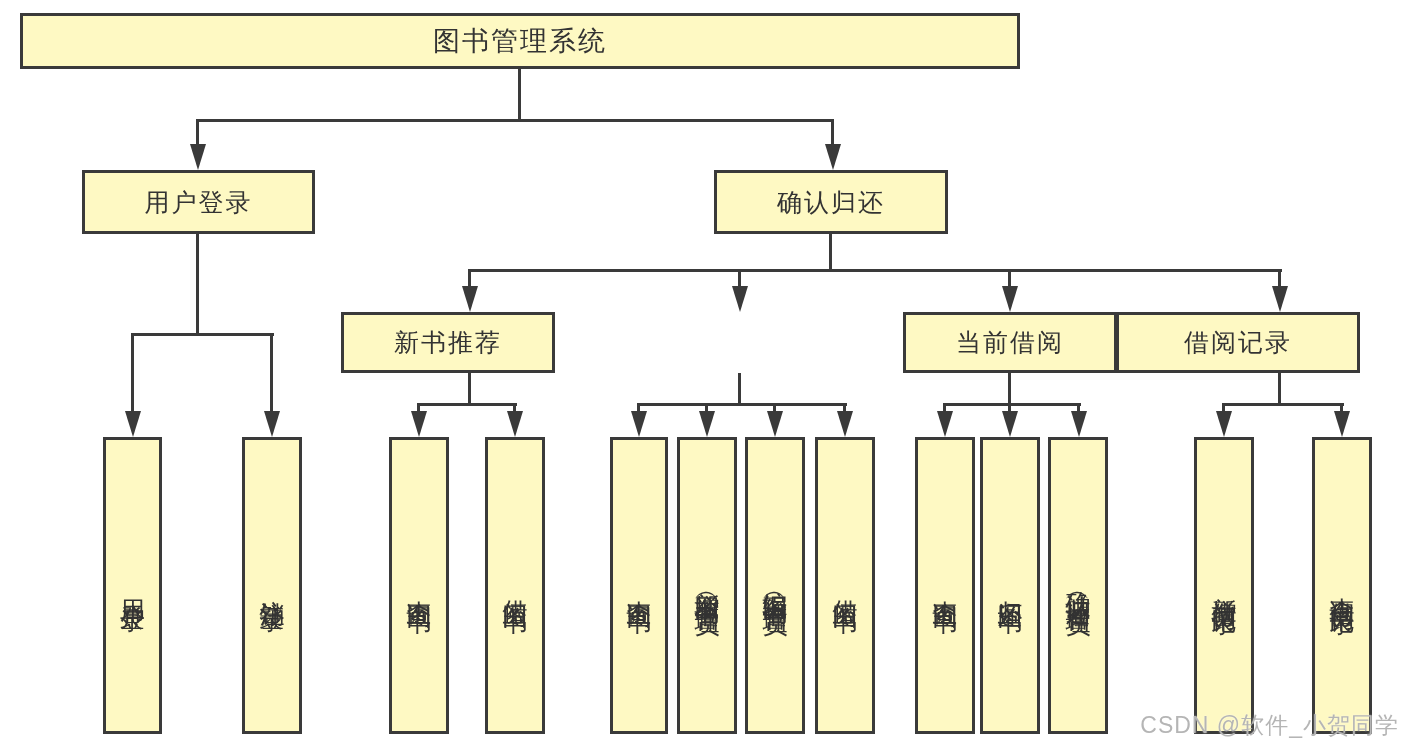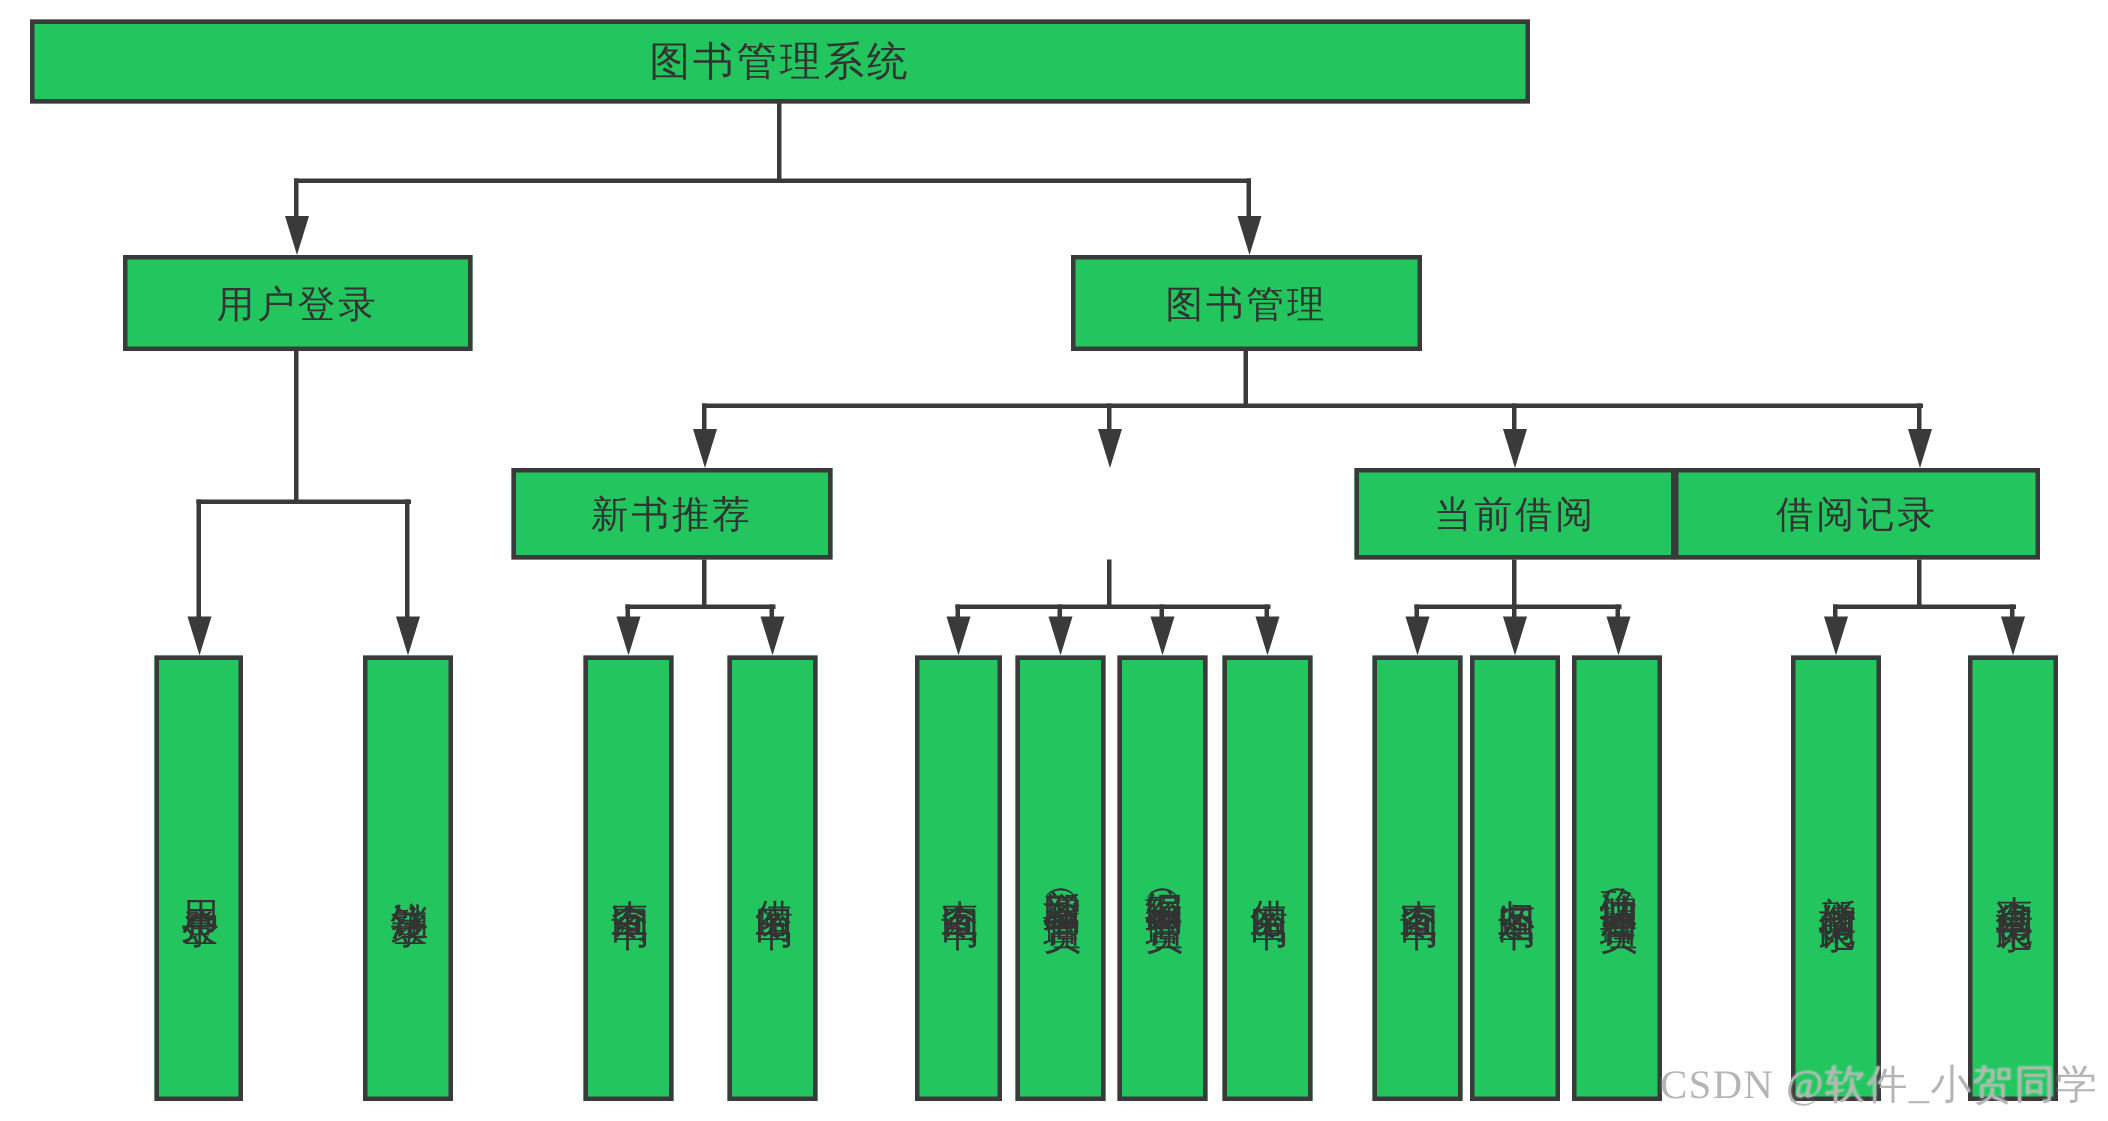--- a/index.html
+++ b/index.html
@@ -9,58 +9,57 @@
     --bg:#ffffff;
   }
   html,body{margin:0;padding:0;background:var(--bg);}
   .canvas{
     position:relative;width:1405px;height:747px;background:var(--bg);
     font-family:"Liberation Sans","DejaVu Sans",sans-serif;
     color:var(--text);overflow:hidden;
   }
   .node{
     position:absolute;box-sizing:border-box;border:3px solid var(--line);
-    background:#22c55e;display:flex;align-items:center;justify-content:center;
+    background:#fef9c3;display:flex;align-items:center;justify-content:center;
     font-size:25px;letter-spacing:2px;white-space:nowrap;color:var(--text);
   }
   .node.lvl1{font-size:27px;}
   .node.v{
     writing-mode:vertical-rl;white-space:normal;
     font-size:25px;letter-spacing:3px;line-height:1;
   }
   .vl{position:absolute;width:3px;background:var(--line);}
   .hl{position:absolute;height:3px;background:var(--line);}
   .arr{
     position:absolute;width:0;height:0;
     border-left:8px solid transparent;border-right:8px solid transparent;
     border-top:26px solid var(--line);
   }
   .watermark{
     position:absolute;right:6px;bottom:6px;z-index:10;
-    font-size:27px;letter-spacing:1px;color:var(--wm);
+    font-size:23px;letter-spacing:1px;color:var(--wm);
     text-shadow:0 0 2px rgba(255,255,255,.6);
-    font-family:Liberation Serif, serif;
   }
 </style>
 </head>
 <body>
 
 <div class="canvas">
 
   <div class="node lvl1" style="left:20px;top:13px;width:1000px;height:56px">图书管理系统</div>
 
   <div class="vl" style="left:518px;top:68px;height:54px"></div>
   <div class="hl" style="left:196px;top:119px;width:638px"></div>
   <div class="vl" style="left:196px;top:119px;height:26px"></div>
   <div class="arr" style="left:190px;top:144px"></div>
   <div class="vl" style="left:831px;top:119px;height:26px"></div>
   <div class="arr" style="left:825px;top:144px"></div>
 
   <div class="node" style="left:82px;top:170px;width:233px;height:64px">用户登录</div>
-  <div class="node" style="left:714px;top:170px;width:234px;height:64px">图书管理</div>
+  <div class="node" style="left:714px;top:170px;width:234px;height:64px">确认归还</div>
 
   <div class="vl" style="left:196px;top:234px;height:101px"></div>
   <div class="hl" style="left:131px;top:333px;width:143px"></div>
   <div class="vl" style="left:131px;top:333px;height:80px"></div>
   <div class="arr" style="left:125px;top:411px"></div>
   <div class="vl" style="left:270px;top:333px;height:80px"></div>
   <div class="arr" style="left:264px;top:411px"></div>
 
   <div class="vl" style="left:829px;top:234px;height:38px"></div>
   <div class="hl" style="left:468px;top:269px;width:814px"></div>

